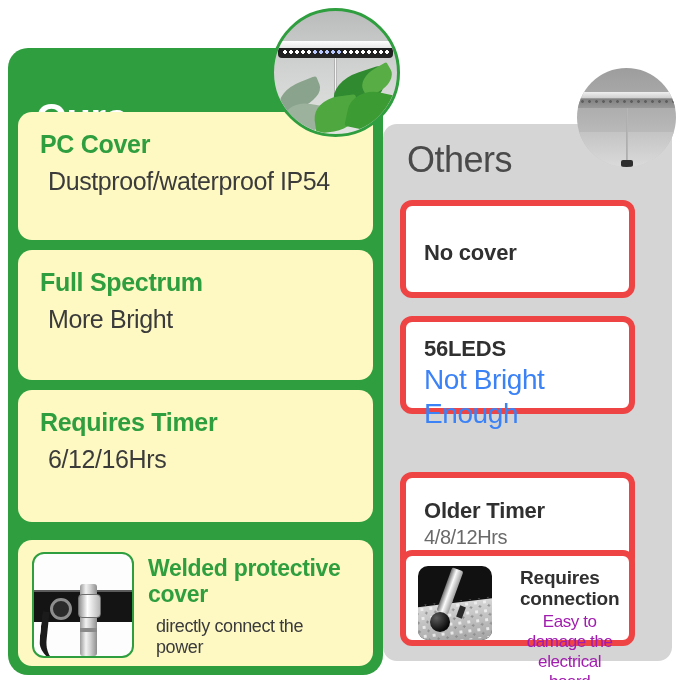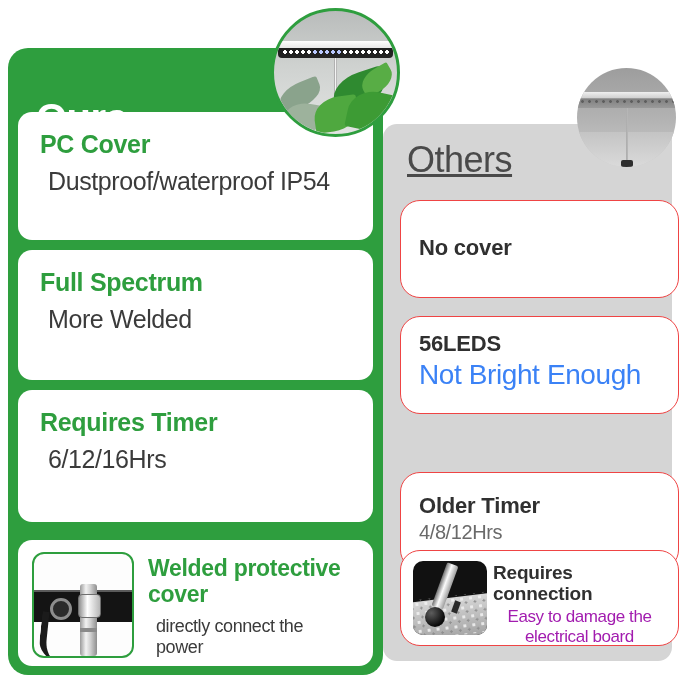--- a/index.html
+++ b/index.html
@@ -30,21 +30,21 @@
     font-weight: 700;
     color: #ffffff;
     letter-spacing: -0.5px;
     line-height: 1;
   }
 
   .ours-card {
     position: absolute;
     left: 10px;
     width: 355px;
-    background: #ffffff;
+    background: #fef9c3;
     border-radius: 14px;
     box-sizing: border-box;
     padding: 18px 22px;
   }
   .ours-card.c1 { top: 64px;  height: 128px; }
   .ours-card.c2 { top: 202px; height: 130px; }
   .ours-card.c3 { top: 342px; height: 132px; }
   .ours-card.c4 { top: 492px; height: 126px; padding: 12px 14px; }
 
   .ours-h {
@@ -131,29 +131,28 @@
     box-sizing: border-box;
   }
   #others-title {
     position: absolute;
     left: 24px; top: 18px;
     font-size: 36px;
     font-weight: 400;
     color: #4a4a4a;
     letter-spacing: -0.5px;
     line-height: 1;
-    text-decoration: underline;
   }
   .others-card {
     position: absolute;
     left: 17px;
-    width: 279px;
+    width: 235px;
     background: #ffffff;
-    border: 1px solid #ef4444;
-    border-radius: 20px;
+    border: 6px solid #ef4444;
+    border-radius: 12px;
     box-sizing: border-box;
     padding: 14px 18px;
   }
   .others-card.o1 { top: 76px;  height: 98px; }
   .others-card.o2 { top: 192px; height: 98px; }
   .others-card.o3 { top: 310px; height: 98px; margin-top: 38px; }
   .others-card.o4 { top: 426px; height: 96px; padding: 10px 12px; }
 
   .others-h {
     color: #303030;
@@ -168,21 +167,21 @@
     font-size: 28px;
     font-weight: 400;
     line-height: 1.2;
     letter-spacing: -0.4px;
     margin: 0;
   }
   .others-card.o1 .others-h { margin-top: 20px; }
   .others-card.o3 .others-h { margin-top: 6px; }
   .others-card.o3 .others-sub { font-size: 20px; color: #6a6a6a; }
 
-  .others-card.o4 { display: flex; align-items: flex-start; gap: 6px; }
+  .others-card.o4 { display: flex; align-items: flex-start; gap: 28px; }
   .thumb-others {
     flex: 0 0 auto;
     width: 74px; height: 74px;
     border-radius: 10px;
     position: relative;
     overflow: hidden;
     background: #111111;
   }
   .thumb-others .board {
     position: absolute; left: -10px; bottom: -6px;
@@ -313,21 +312,21 @@
 
   <div id="ours-title">Ours</div>
 
   <div class="ours-card c1">
     <p class="ours-h">PC Cover</p>
     <p class="ours-sub">Dustproof/waterproof IP54</p>
   </div>
 
   <div class="ours-card c2">
     <p class="ours-h">Full Spectrum</p>
-    <p class="ours-sub">More Welded</p>
+    <p class="ours-sub">More Bright</p>
   </div>
 
   <div class="ours-card c3">
     <p class="ours-h">Requires Timer</p>
     <p class="ours-sub">6/12/16Hrs</p>
   </div>
 
   <div class="ours-card c4">
     <div class="thumb-ours">
       <span class="bar-line"></span>

